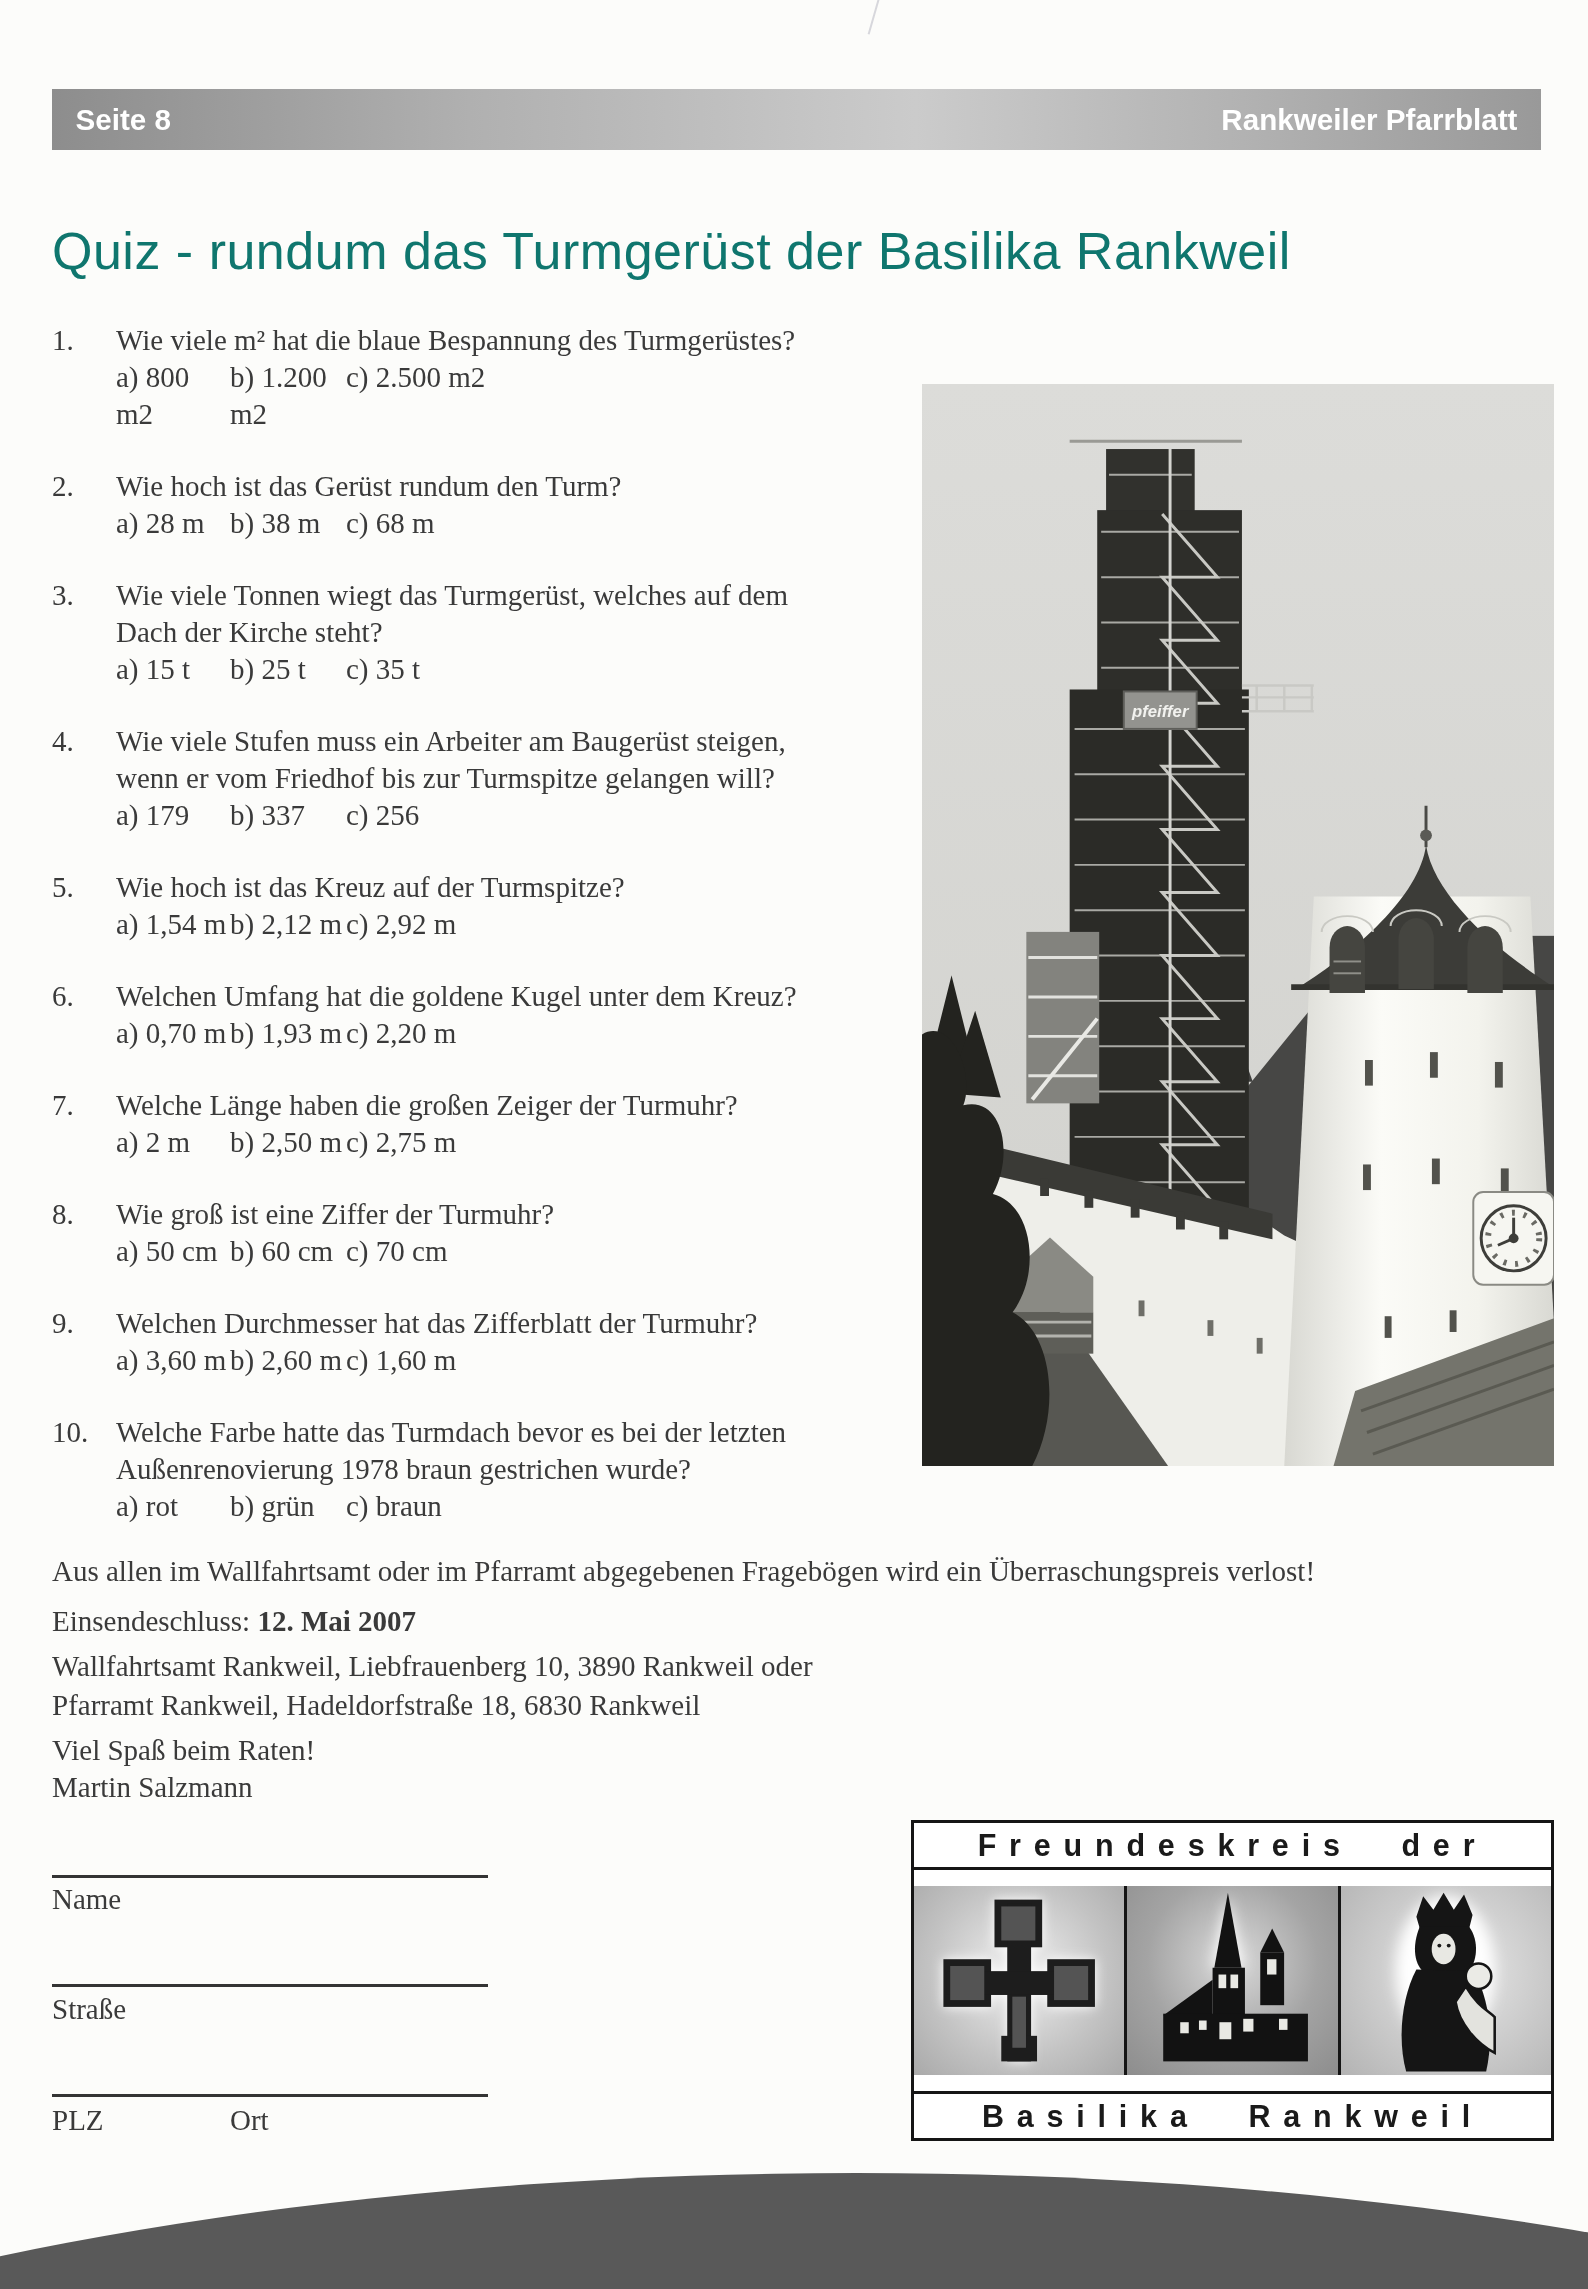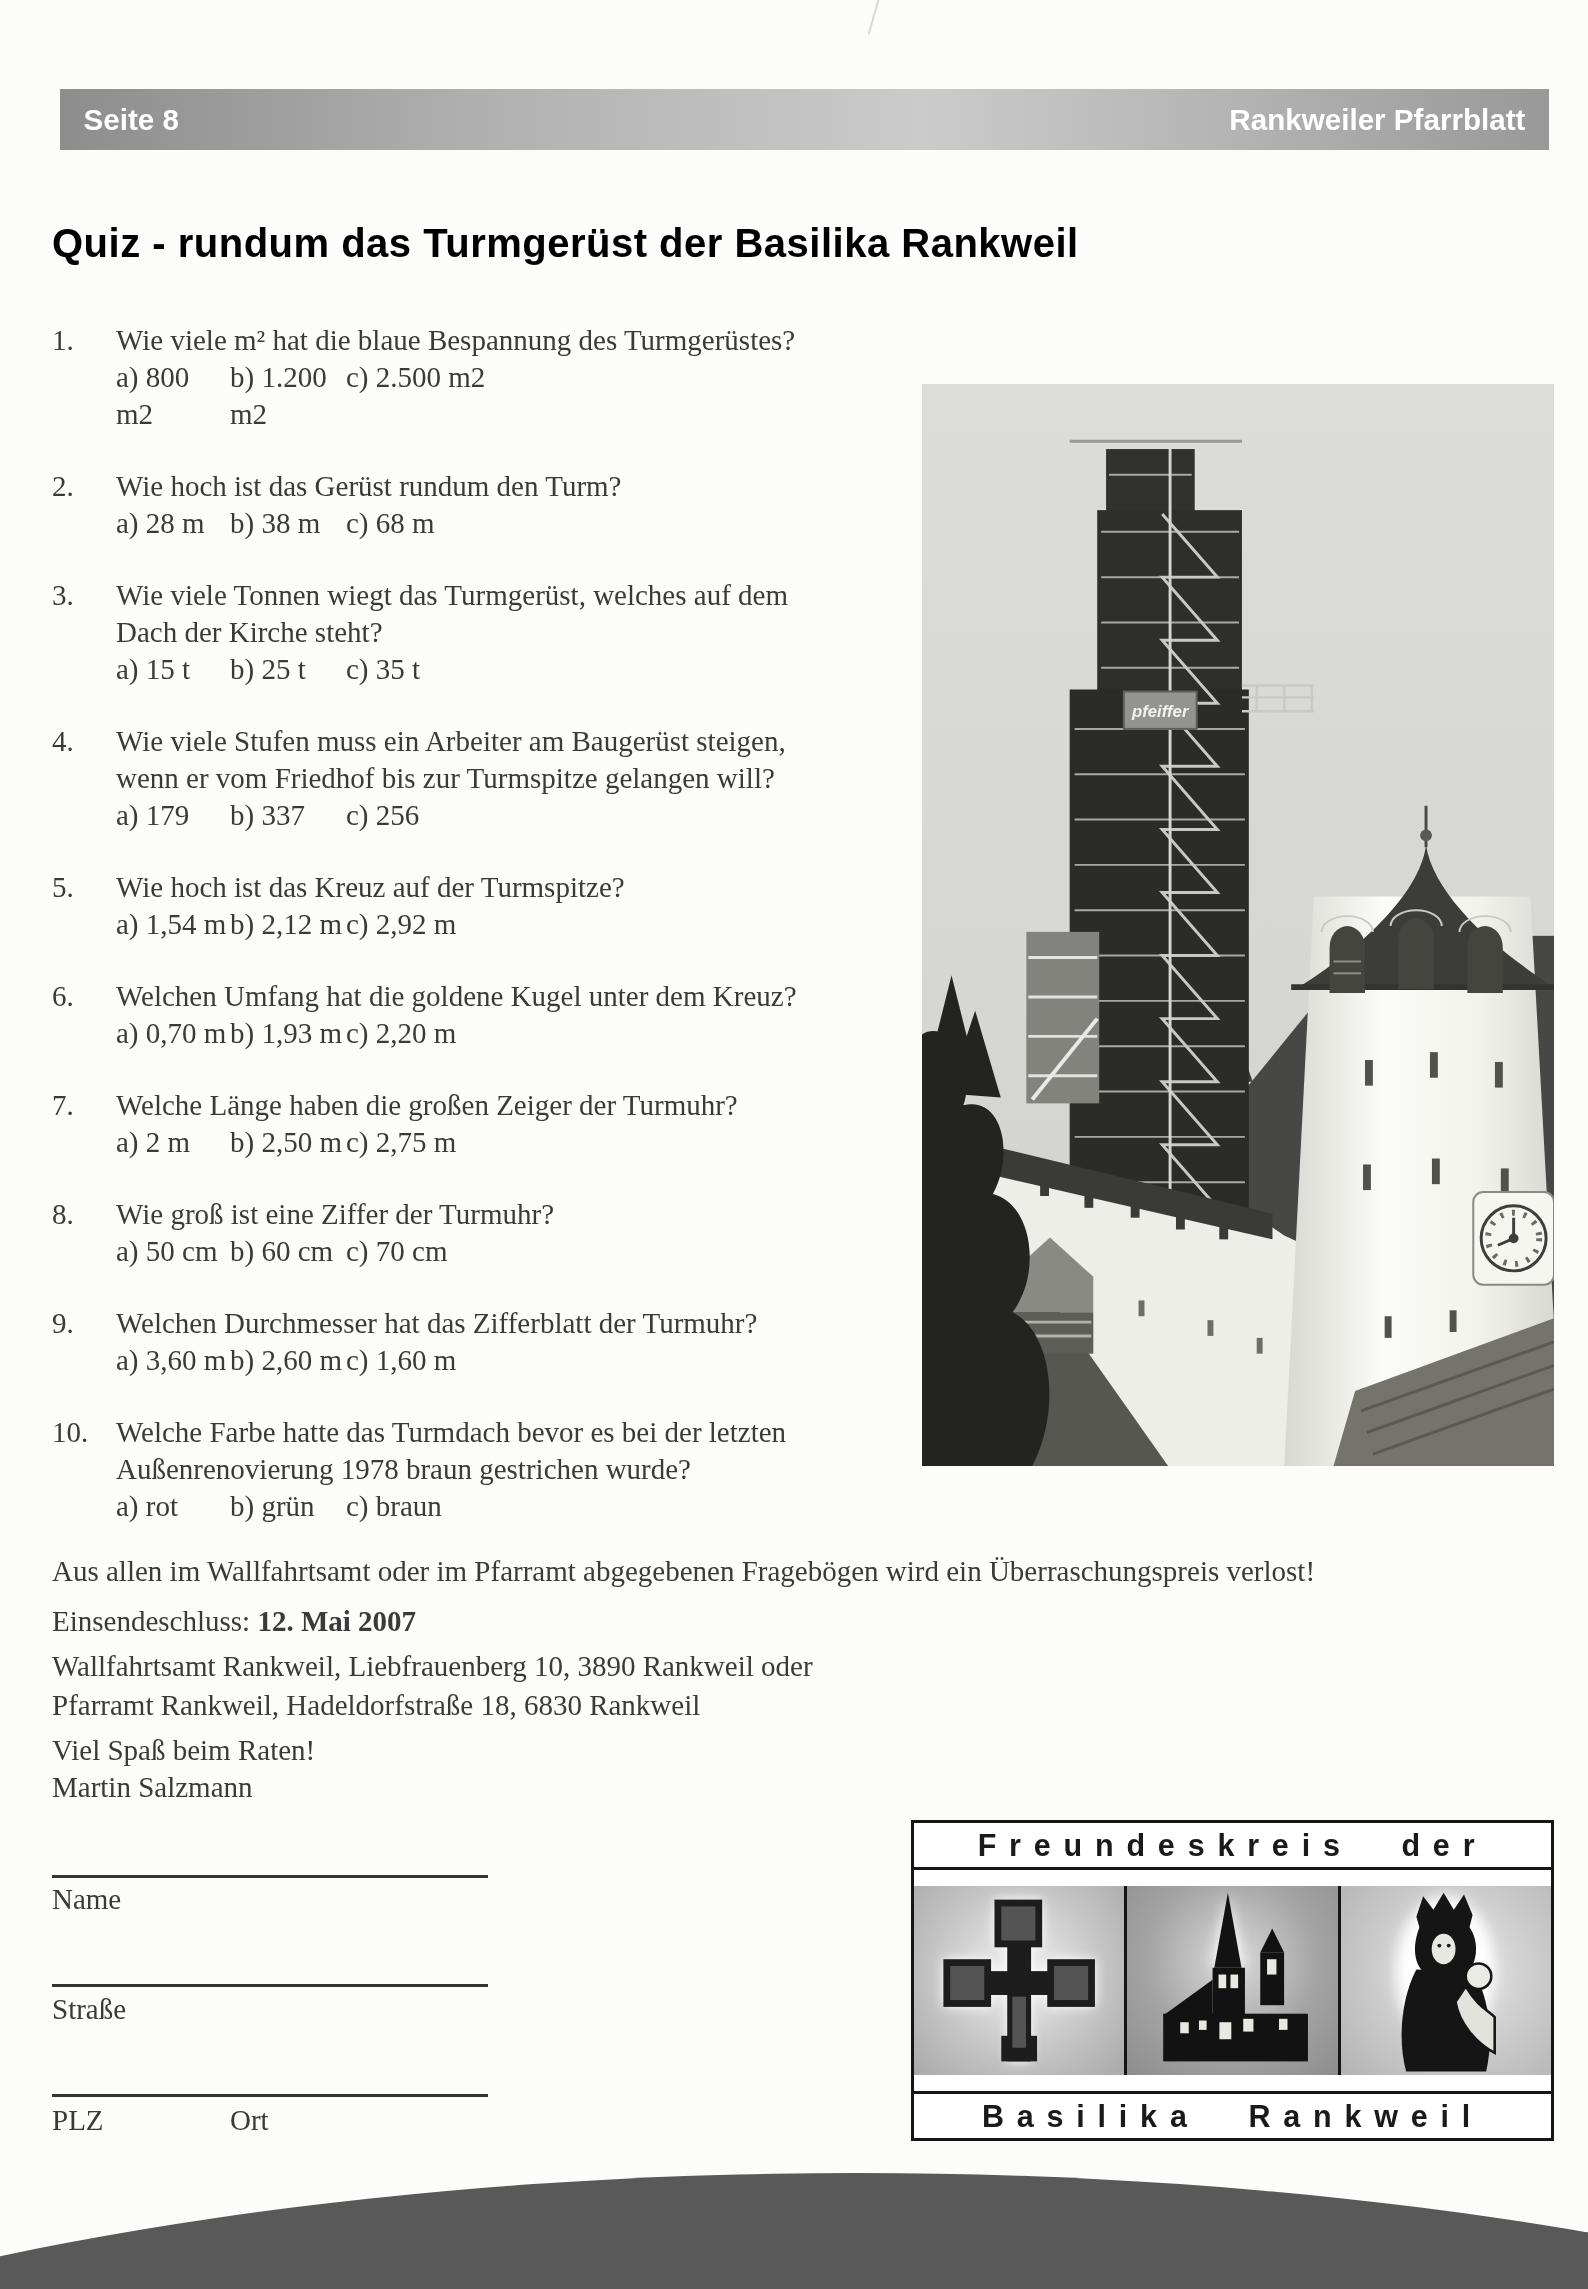--- a/index.html
+++ b/index.html
@@ -8,30 +8,30 @@
     background:#fcfcfa;
     font-family:"Liberation Serif", serif;
     color:#3a3a3a;
   }
   .fold-mark{
     position:absolute;left:873px;top:-3.9px;width:2px;height:39px;
     background:#d7d7dc;transform:rotate(16deg);
   }
   
   .band{
-    position:absolute;left:60px;top:89px;width:1489px;height:61px;
+    position:absolute;left:52px;top:89px;width:1489px;height:61px;
     box-sizing:border-box;padding:0 23.6px;
     display:flex;justify-content:space-between;align-items:center;
     background:linear-gradient(90deg,#8d8d8d 0%,#b0b0b0 28%,#cbcbcb 58%,#b2b2b2 80%,#999999 100%);
     font-family:"Liberation Sans", sans-serif;font-weight:bold;font-size:29.6px;color:#ffffff;
   }
   .page-title{
     position:absolute;left:52px;top:221px;margin:0;
-    font-family:"Liberation Sans", sans-serif;font-weight:bold;
-    font-size:40px;color:#000000;letter-spacing:0.5px;
+    font-family:"Liberation Sans", sans-serif;font-weight:normal;
+    font-size:52px;color:#0f766e;letter-spacing:0.5px;
   }
   
   .quiz{position:absolute;left:52px;top:322px;width:859px;}
   .q{display:grid;grid-template-columns:64px 1fr;margin-bottom:35px;
      font-size:29px;line-height:37px;}
   .qnum{}
   .qtext{white-space:pre-line;}
   .opts{display:grid;grid-template-columns:114px 116px auto;}
   
   .photo{position:absolute;left:916px;top:378px;width:632px;height:1082px;margin:6px;}

